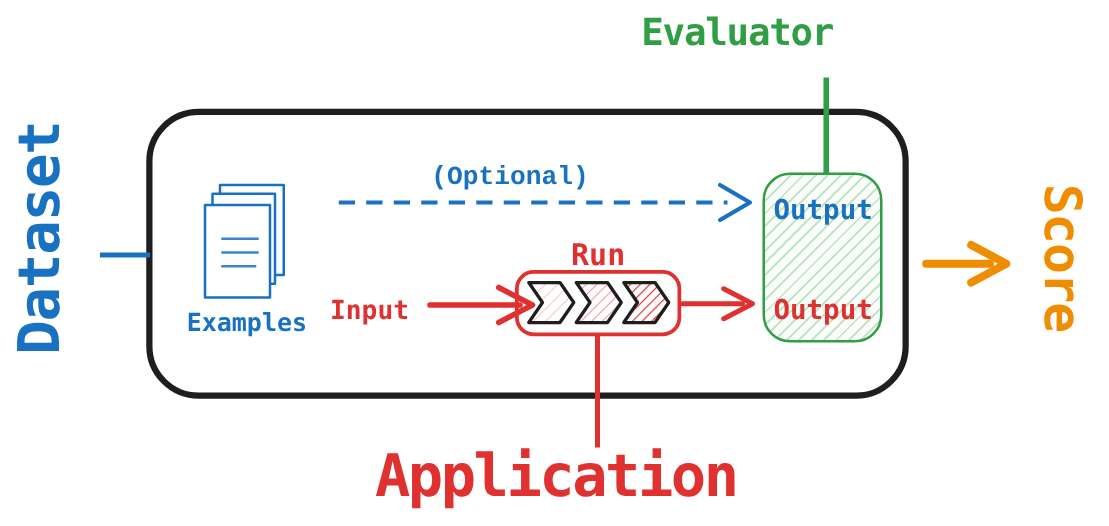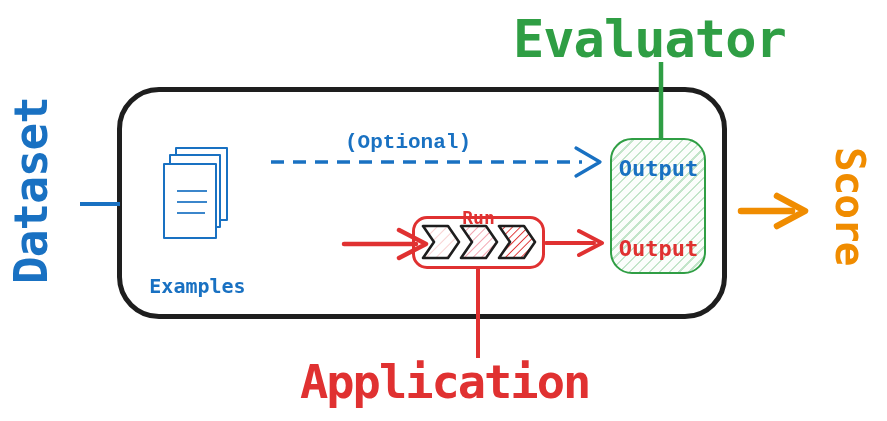--- a/index.html
+++ b/index.html
@@ -5,43 +5,43 @@
   :root{
     --blue:#1971c2; --red:#e03131; --green:#2f9e44; --orange:#f08c00; --ink:#1e1e1e;
   }
   html,body{margin:0;padding:0;background:#ffffff;}
   .stage{
     position:relative; width:887px; height:421px; overflow:hidden; background:#ffffff;
     font-family:"DejaVu Sans Mono", monospace; font-weight:bold;
   }
   .abs{position:absolute;}
   .label{position:absolute; white-space:nowrap; line-height:1.15;}
-  .evaluator{left:513px; top:10px; font-size:52px; color:var(--green); letter-spacing:-1px;}
+  .evaluator{left:513px; top:10px; font-size:30px; color:var(--green); letter-spacing:-1px;}
   .application{left:300px; top:355px; font-size:47px; color:var(--red); letter-spacing:-2px;}
   .vlabel{position:absolute; writing-mode:vertical-rl; white-space:nowrap; line-height:1.1;}
   .dataset{left:6px; top:97px; font-size:46px; color:var(--blue); transform:rotate(180deg); letter-spacing:-1px;}
   .score{left:827px; top:147px; font-size:41px; color:var(--orange); letter-spacing:-1px;}
   .main-box{
     left:117px; top:87px; width:600px; height:222px;
     border:5px solid var(--ink); border-radius:42px; background:transparent;
   }
   .run-box{
     left:412px; top:216px; width:127px; height:47px;
     border:3px solid var(--red); border-radius:15px; background:#ffffff;
   }
   .output-box{
     left:610px; top:138px; width:92px; height:132px;
     border:2.5px solid var(--green); border-radius:22px;
     background-color:#fbfdfb;
     background-image:repeating-linear-gradient(135deg, rgba(64,172,87,0.30) 0px, rgba(64,172,87,0.30) 1.6px, transparent 1.6px, transparent 7px);
   }
-  .examples{left:140px; top:247px; width:115px; text-align:center; font-size:20px; color:var(--blue);margin-top:28px;}
+  .examples{left:140px; top:247px; width:115px; text-align:center; font-size:20px; color:var(--blue);}
   .optional{left:345px; top:131px; font-size:21px; color:var(--blue);font-family:Liberation Mono, monospace;}
   .input{left:264px; top:236px; font-size:21px; color:var(--red);}
-  .run{left:412px; top:208px; width:133px; text-align:center; font-size:18px; color:var(--red);}
+  .run{left:412px; top:191px; width:133px; text-align:center; font-size:24px; color:var(--red);}
   .output-top{left:610px; top:156px; width:97px; text-align:center; font-size:22px; color:var(--blue);}
   .output-bottom{left:610px; top:236px; width:97px; text-align:center; font-size:22px; color:var(--red);}
   
   .page{position:absolute; background:#ffffff; border:2.5px solid var(--blue); border-radius:1px; box-sizing:border-box;}
   .page-back{left:175px; top:147px; width:53px; height:74px;}
   .page-mid{left:169px; top:154px; width:52px; height:74px;}
   .page-front{left:163px; top:163px; width:54px; height:76px;}
   .page-front i{position:absolute; display:block; height:0; border-top:2.5px solid var(--blue); opacity:.85;}
   .page-front i:nth-child(1){left:12px; top:25px; width:30px;}
   .page-front i:nth-child(2){left:12px; top:36px; width:30px;}
@@ -71,20 +71,21 @@
     <div class="page page-mid"></div>
     <div class="page page-front">
         <i></i>
         <i></i>
         <i></i>
       </div>
   </div>
   <div class="label examples">Examples</div>
 
   <div class="label optional">(Optional)</div>
+  <div class="label input">Input</div>
 
   <div class="abs run-box"></div>
   <div class="label run">Run</div>
 
   <div class="abs output-box"></div>
   <div class="label output-top">Output</div>
   <div class="label output-bottom">Output</div>
 
   <svg class="overlay" viewBox="0 0 887 421">
     <defs>

